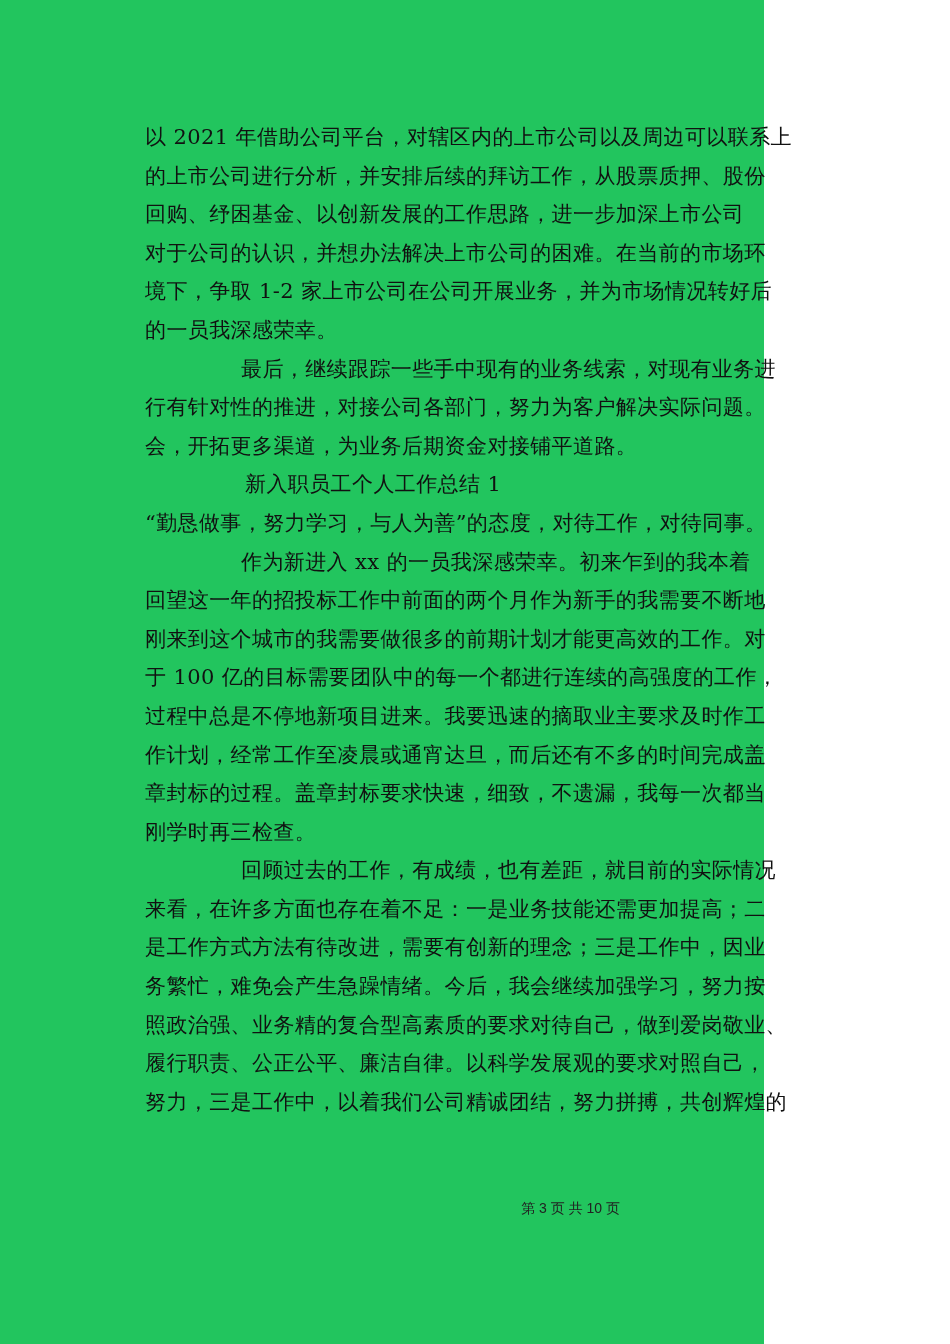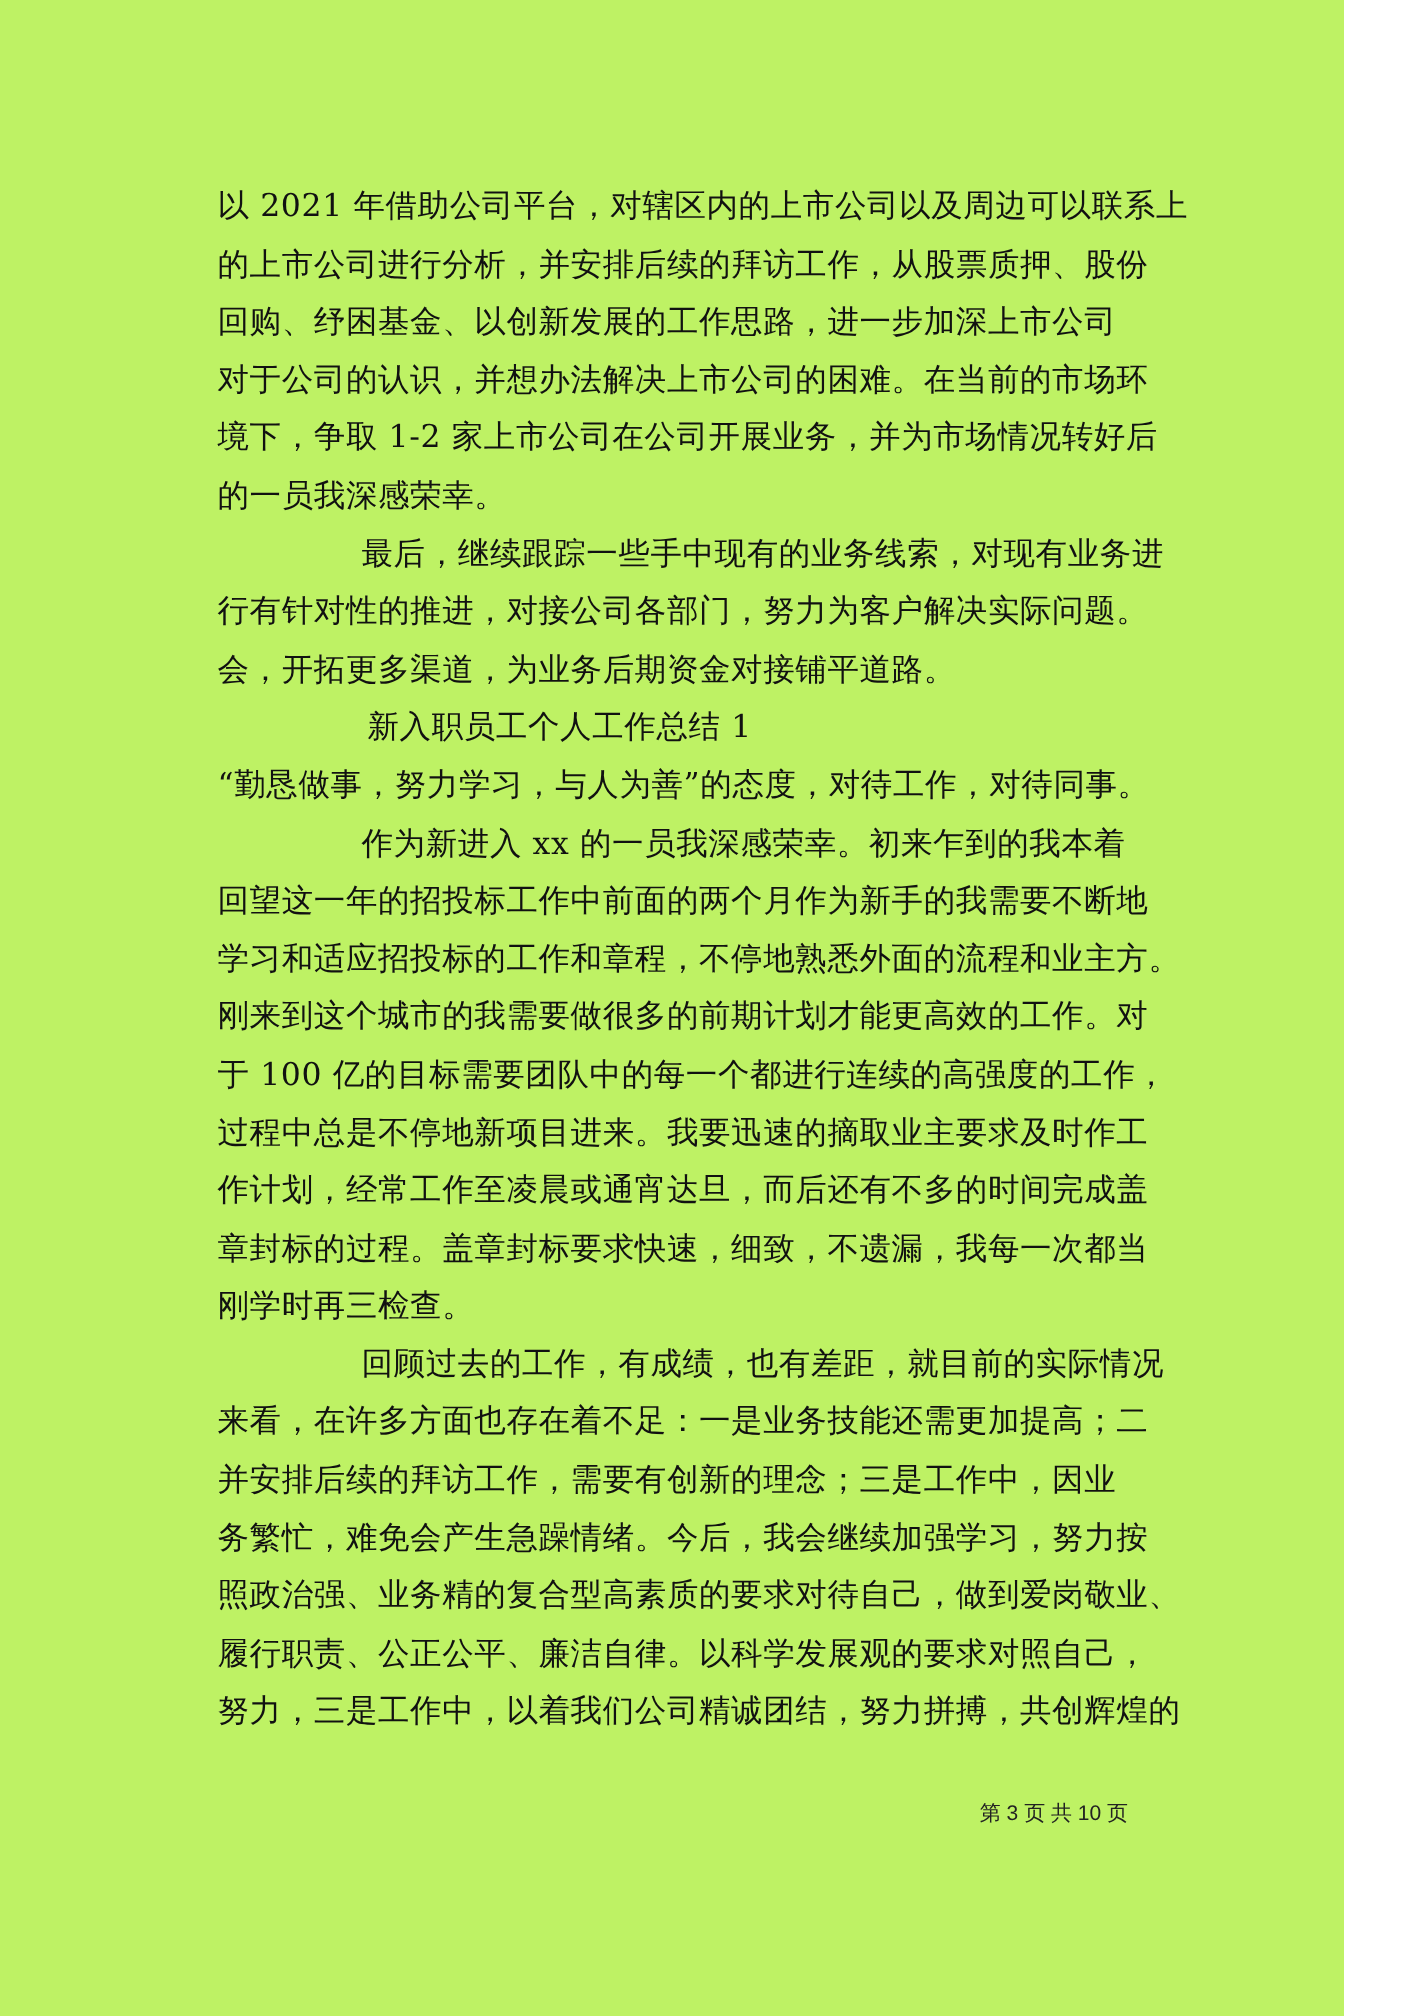--- a/index.html
+++ b/index.html
@@ -12,23 +12,23 @@
     height: 1344px;
     position: relative;
     overflow: hidden;
     font-family: "DejaVu Serif", "Liberation Serif", serif;
     color: #111111;
   }
   .page {
     position: absolute;
     left: 0;
     top: 0;
-    width: 896px;
+    width: 764px;
     height: 1344px;
-    background: #bef264;
+    background: #22c55e;
   }
   .content {
     position: absolute;
     left: 145px;
     top: 118px;
     width: 665px;
   }
   .line {
     height: 38.6px;
     line-height: 38.6px;
@@ -73,33 +73,32 @@
     </div>
 
     <div>
       <div class="line indent-heading">新入职员工个人工作总结 1</div>
     </div>
 
     <div>
       <div class="line">“勤恳做事，努力学习，与人为善”的态度，对待工作，对待同事。</div>
       <div class="line indent"> 作为新进入 xx 的一员我深感荣幸。初来乍到的我本着</div>
       <div class="line">回望这一年的招投标工作中前面的两个月作为新手的我需要不断地</div>
-      <div class="line">学习和适应招投标的工作和章程，不停地熟悉外面的流程和业主方。</div>
       <div class="line">刚来到这个城市的我需要做很多的前期计划才能更高效的工作。对</div>
       <div class="line">于 100 亿的目标需要团队中的每一个都进行连续的高强度的工作，</div>
       <div class="line">过程中总是不停地新项目进来。我要迅速的摘取业主要求及时作工</div>
       <div class="line">作计划，经常工作至凌晨或通宵达旦，而后还有不多的时间完成盖</div>
       <div class="line">章封标的过程。盖章封标要求快速，细致，不遗漏，我每一次都当</div>
       <div class="line">刚学时再三检查。</div>
     </div>
 
     <div>
       <div class="line indent">回顾过去的工作，有成绩，也有差距，就目前的实际情况</div>
       <div class="line">来看，在许多方面也存在着不足：一是业务技能还需更加提高；二</div>
-      <div class="line">并安排后续的拜访工作，需要有创新的理念；三是工作中，因业</div>
+      <div class="line">是工作方式方法有待改进，需要有创新的理念；三是工作中，因业</div>
       <div class="line">务繁忙，难免会产生急躁情绪。今后，我会继续加强学习，努力按</div>
       <div class="line">照政治强、业务精的复合型高素质的要求对待自己，做到爱岗敬业、</div>
       <div class="line">履行职责、公正公平、廉洁自律。以科学发展观的要求对照自己，</div>
       <div class="line">努力，三是工作中，以着我们公司精诚团结，努力拼搏，共创辉煌的</div>
     </div>
 
   </div>
 
   <div class="footer">第 3 页 共 10 页</div>
 </div>

